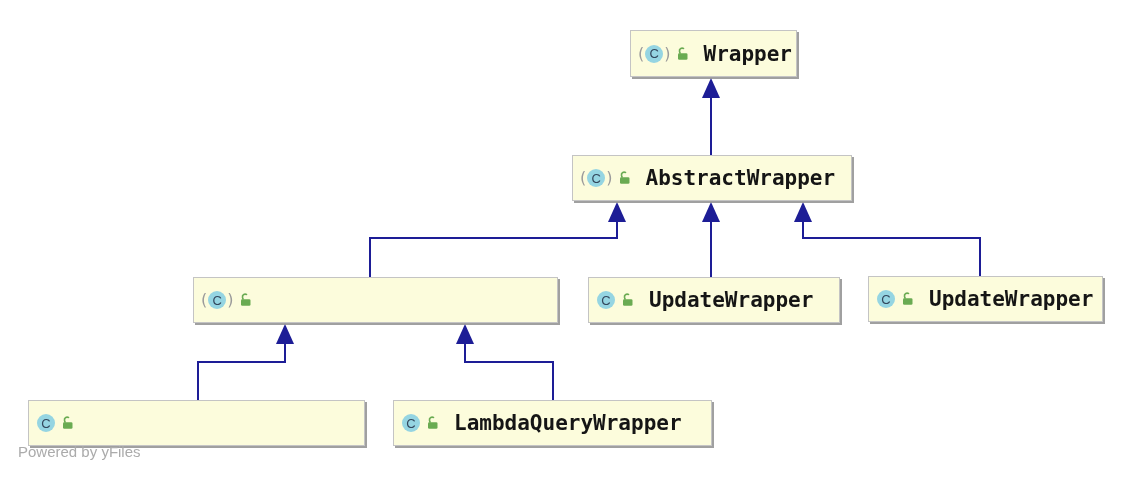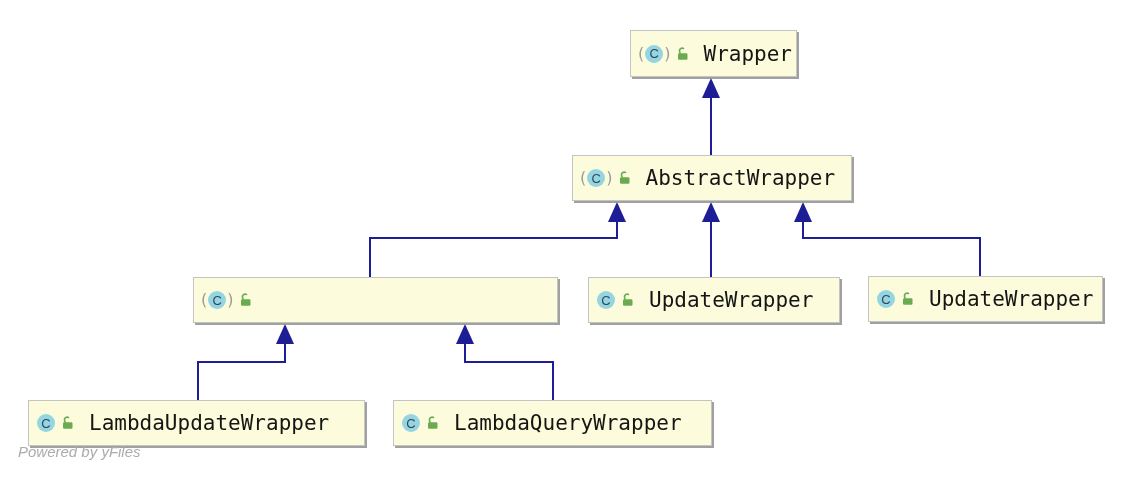--- a/index.html
+++ b/index.html
@@ -57,38 +57,37 @@
     background: #95d5e2;
     color: #33475c;
     font-family: "Liberation Sans", sans-serif;
     font-size: 13px;
     display: flex;
     align-items: center;
     justify-content: center;
     margin: 0 1px;
   }
   .lock { margin-left: 4px; }
-  .node-label { margin-left: 13px; margin-right: 8px; }
+  .node-label { margin-left: 13px; margin-right: 8px; font-weight: bold; }
 
   
   #n-wrapper                { left: 630px; top: 30px;  width: 167px; height: 47px; }
   #n-abstract-wrapper       { left: 572px; top: 155px; width: 280px; height: 46px; }
   #n-abstract-lambda-wrapper{ left: 193px; top: 277px; width: 365px; height: 46px; }
   #n-update-wrapper         { left: 588px; top: 277px; width: 252px; height: 46px; }
   #n-query-wrapper          { left: 868px; top: 276px; width: 235px; height: 46px; }
   #n-lambda-update-wrapper  { left: 28px;  top: 400px; width: 337px; height: 46px; }
   #n-lambda-query-wrapper   { left: 393px; top: 400px; width: 319px; height: 46px; }
 
   #footer-watermark {
     position: absolute;
     left: 18px; top: 443px;
     font-family: "Liberation Sans", sans-serif;
     font-size: 15px;
     color: #ababab;
-    font-style: italic;
   }
 </style>
 </head>
 <body>
 
 <div id="canvas">
 
   <svg id="edges">
 
     <g>
@@ -183,21 +182,20 @@
   </div>
 
   <div class="node" id="n-lambda-update-wrapper">
     <span class="icon-cluster">
       <span class="cball">C</span>
       <svg class="lock" width="16" height="16" viewBox="0 0 16 16">
         <rect x="3" y="7.2" width="9.5" height="6.6" rx="1.3" fill="#6aab52"></rect>
         <path d="M5 7 L5 5.4 A2.7 2.7 0 0 1 9.6 3.6" fill="none" stroke="#6aab52" stroke-width="1.7" stroke-linecap="round" transform="rotate(-16 5 7)"></path>
       </svg>
     </span>
-    <span class="node-label">LambdaUpdateWrapper</span>
   </div>
 
   <div class="node" id="n-lambda-query-wrapper">
     <span class="icon-cluster">
       <span class="cball">C</span>
       <svg class="lock" width="16" height="16" viewBox="0 0 16 16">
         <rect x="3" y="7.2" width="9.5" height="6.6" rx="1.3" fill="#6aab52"></rect>
         <path d="M5 7 L5 5.4 A2.7 2.7 0 0 1 9.6 3.6" fill="none" stroke="#6aab52" stroke-width="1.7" stroke-linecap="round" transform="rotate(-16 5 7)"></path>
       </svg>
     </span>

